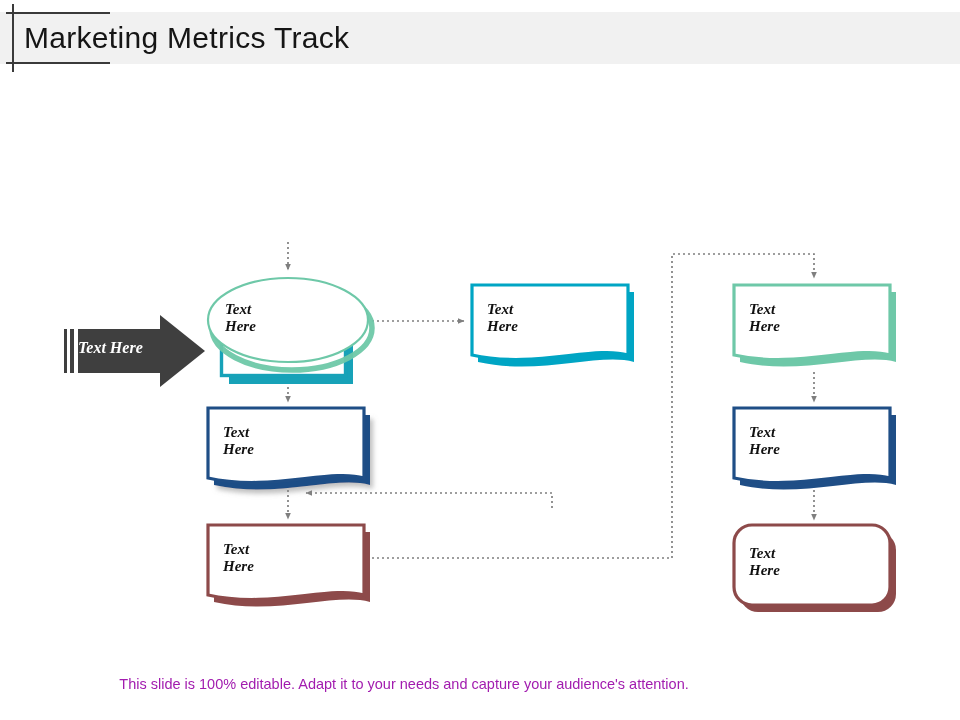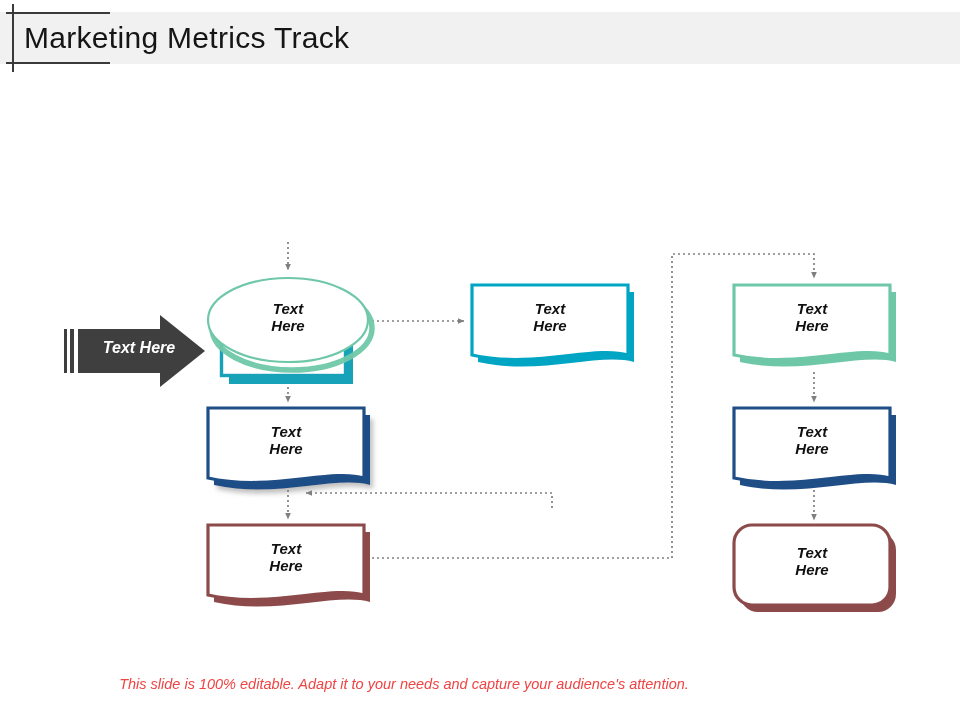--- a/index.html
+++ b/index.html
@@ -64,39 +64,39 @@
     position: absolute;
     left: 0;
     top: 140px;
     width: 960px;
     height: 500px;
   }
 
   
   .node-label {
     position: absolute;
-    text-align: center;
+    text-align: left;
     font-weight: bold;
     font-style: italic;
     color: #111111;
     line-height: 1.12;
     pointer-events: none;
     white-space: pre-line;
+    font-family: Liberation Serif, serif;
   }
 
   
   #caption {
     position: absolute;
     left: 0;
     top: 676px;
     width: 808px;
     text-align: center;
     font-size: 14.5px;
-    font-style: italic;
-    color: #ef4444;
+    color: #a21caf;
   }
 </style>
 </head>
 <body>
 
 <div id="title-band"></div>
 <div id="title-rule-top"></div>
 <div id="title-rule-bottom"></div>
 <div id="title-rule-vert"></div>
 <div id="page-title">Marketing Metrics Track</div>

